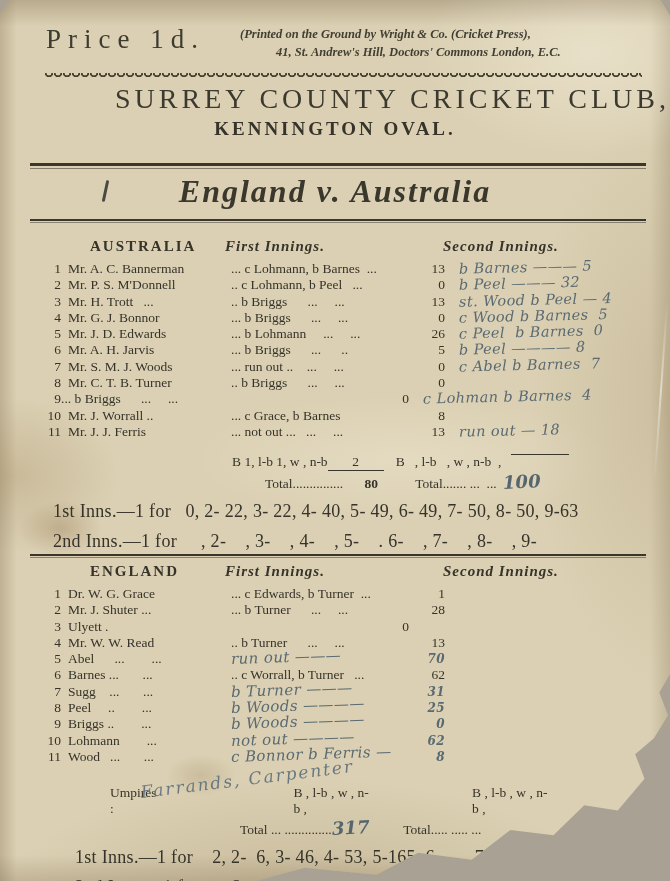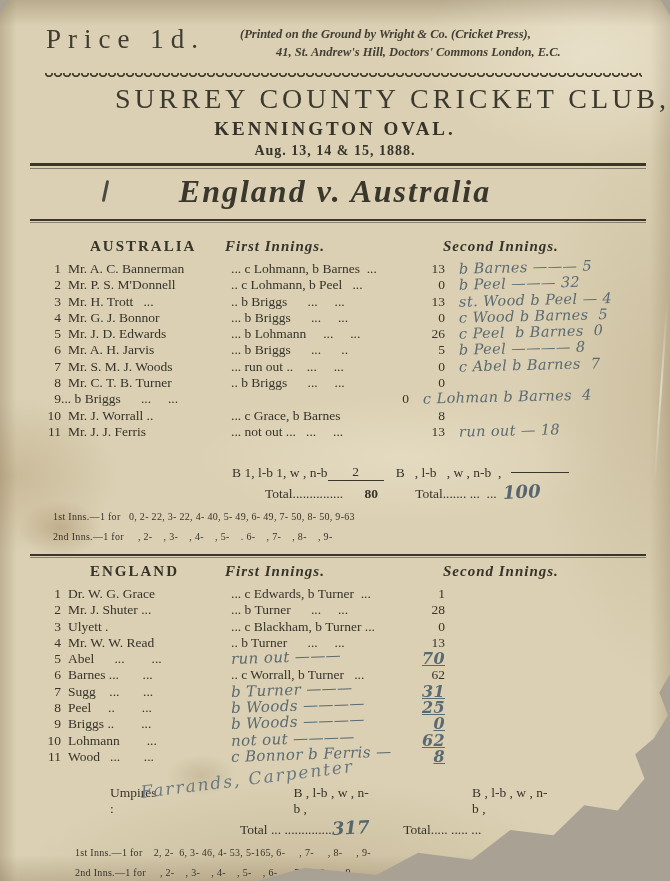--- a/index.html
+++ b/index.html
@@ -51,48 +51,47 @@
   .inn-label{font-style:italic;font-weight:bold;letter-spacing:1px;}
   .brow{display:grid;grid-template-columns:26px 170px 178px 36px 1fr;font-size:13.5px;line-height:16.3px;}
   .brow span{white-space:pre;overflow:visible;}
   .c-no{text-align:right;}
   .c-name{padding-left:7px;}
   .c-runs{text-align:right;}
   .c-second{padding-left:14px;}
   .hw{font-family:"DejaVu Serif",serif;font-style:italic;color:#5a6a72;letter-spacing:.4px;}
   .c-second.hw{font-size:14.5px;transform:rotate(-1.4deg);transform-origin:left;}
   .c-dism.hw{font-size:15px;transform:rotate(-2deg);transform-origin:left;}
-  .c-runs.hw{font-size:16px;font-weight:bold;text-decoration:underline;}
-  .exrow{display:flex;align-items:center;font-size:13.5px;margin-top:24px;}
+  .c-runs.hw{font-size:12px;font-weight:bold;}
+  .exrow{display:flex;align-items:flex-start;font-size:13.5px;margin-top:14px;}
   .totrow{display:flex;align-items:flex-end;font-size:13.5px;}
   .exrow span, .totrow span{white-space:pre;}
   .ex-val{width:56px;text-align:center;border-bottom:1.5px solid #3a362b;}
   .ex-rule{width:58px;border-bottom:1.5px solid #3a362b;margin-left:10px;}
   .tot-val{width:56px;text-align:center;font-weight:bold;}
   .hw-big{font-family:"DejaVu Serif",serif;font-style:italic;color:#57666e;font-size:18px;font-weight:bold;transform:rotate(-3deg);}
-  .fow{white-space:pre;font-size:10px;margin-top:9px;margin-left:18px;letter-spacing:.3px;}
+  .fow{white-space:pre;font-size:18px;margin-top:9px;margin-left:18px;letter-spacing:.3px;}
   .umprow{display:flex;align-items:flex-end;font-size:13.5px;margin-top:20px;position:relative;gap:38px;}
   .ump-hw{position:absolute;left:105px;top:-16px;font-family:"DejaVu Serif",serif;font-style:italic;color:#6a7880;font-size:17px;transform:rotate(-7deg);letter-spacing:2px;white-space:pre;}
   .crease{top:300px;right:8px;width:2px;height:180px;background:linear-gradient(180deg,transparent,rgba(255,255,250,.5),transparent);transform:rotate(4deg);}
 </style>
 </head>
 <body>
 
 <div class="paper">
 
   <div class="abs price">Price 1d.</div>
   <div class="abs printer">
     <div>(Printed on the Ground by Wright &amp; Co. (Cricket Press),</div>
     <div class="l2">41, St. Andrew's Hill, Doctors' Commons London, E.C.</div>
   </div>
   <div class="abs wavy"></div>
 
   <div class="abs club">SURREY COUNTY CRICKET CLUB,</div>
   <div class="abs venue">KENNINGTON OVAL.</div>
-  <div class="abs date">Aug. 13, 14 &amp; 15, 1888.</div>
 
   <div class="abs rule-heavy rule-a"></div>
   <div class="abs match-title">England v. Australia</div>
   <div class="abs pen-mark"></div>
   <div class="abs rule-b"></div>
   <div class="abs crease"></div>
 
   <div class="abs section aus">
     <div class="sec-head">
       <span class="team-label">AUSTRALIA</span>
@@ -212,21 +211,20 @@
         <div class="brow">
           <span class="c-no">2</span>
           <span class="c-name">Mr. J. Shuter ...</span>
           <span class="c-dism">... b Turner      ...     ...</span>
           <span class="c-runs">28</span>
           <span class="c-second hw"></span>
         </div>
         <div class="brow">
           <span class="c-no">3</span>
           <span class="c-name">Ulyett .</span>
-          <span class="c-dism">... c Blackham, b Turner ...</span>
           <span class="c-runs">0</span>
           <span class="c-second hw"></span>
         </div>
         <div class="brow">
           <span class="c-no">4</span>
           <span class="c-name">Mr. W. W. Read</span>
           <span class="c-dism">.. b Turner      ...     ...</span>
           <span class="c-runs">13</span>
           <span class="c-second hw"></span>
         </div>

